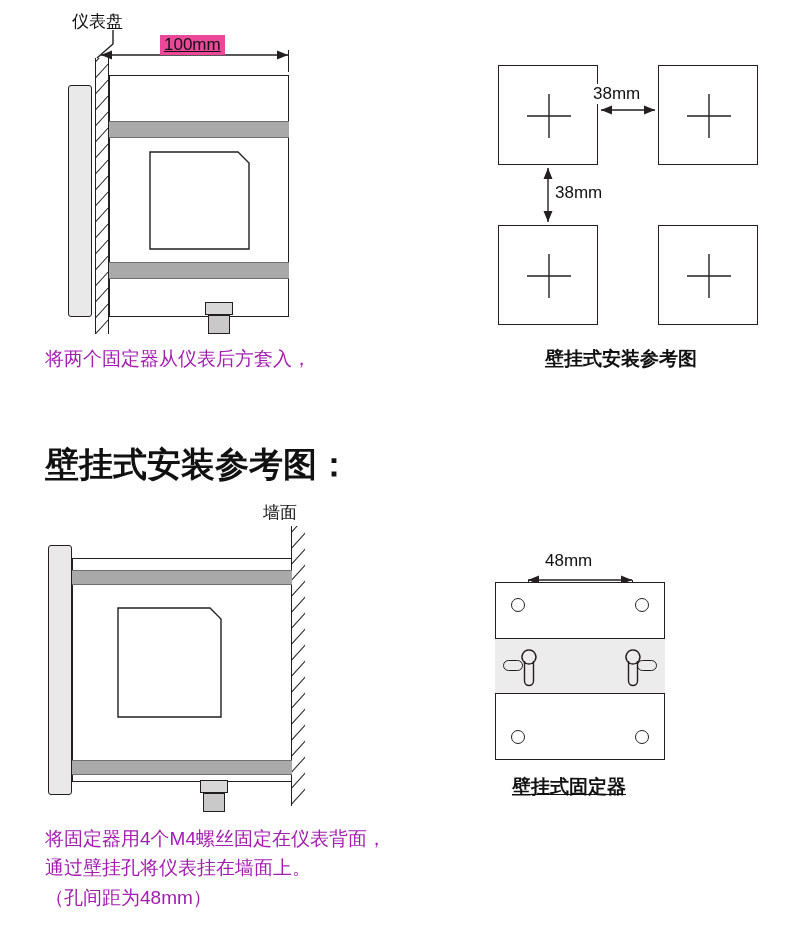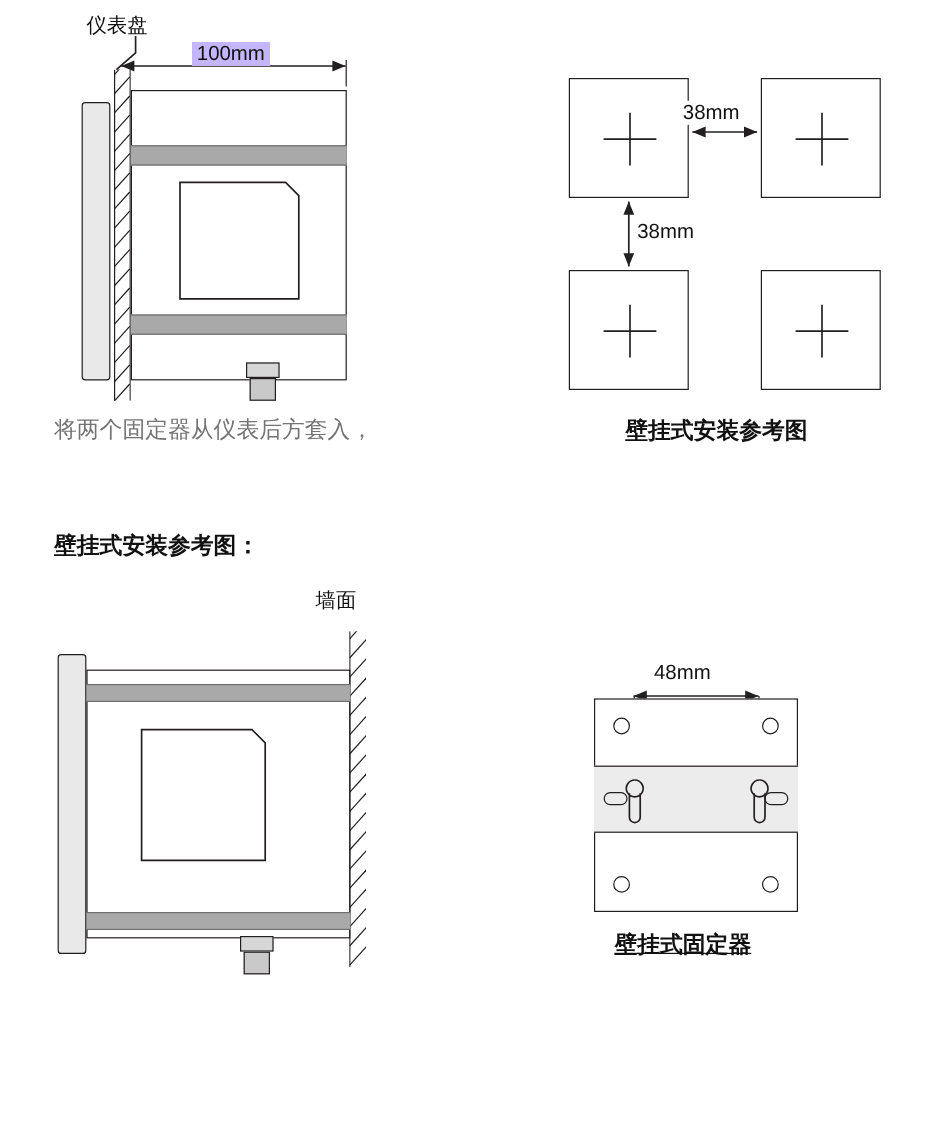--- a/index.html
+++ b/index.html
@@ -30,25 +30,25 @@
     white-space: nowrap;
     line-height: 1.25;
   }
   .dim-text {
     font-size: 17px;
     color: #111;
     white-space: nowrap;
   }
   .caption-block {
     font-size: 19px;
-    color: #737373;
+    color: #a21caf;
     line-height: 1.55;
   }
   .section-title {
-    font-size: 19px;
+    font-size: 34px;
     font-weight: bold;
     color: #111;
     white-space: nowrap;
   }
   .center-caption {
     font-size: 19px;
     font-weight: bold;
     color: #111;
     white-space: nowrap;
   }
@@ -106,21 +106,21 @@
 
     <svg class="abs" style="left:95px; top:30px; width:40px; height:32px;">
       <path d="M18,0 L18,14 L2,28" stroke="#231f20" stroke-width="1.4" fill="none"></path>
     </svg>
 
     <svg class="abs" style="left:98px; top:44px; width:200px; height:22px;">
       <line x1="3" y1="11" x2="190" y2="11" stroke="#231f20" stroke-width="1.4"></line>
       <path d="M3,11 L14,6.5 L14,15.5 Z" fill="#231f20"></path>
       <path d="M190,11 L179,6.5 L179,15.5 Z" fill="#231f20"></path>
     </svg>
-    <div class="abs dim-text" style="left:160px; top:35px; background:#c4b5fd; padding:0 4px;">100mm</div>
+    <div class="abs dim-text" style="left:160px; top:35px; background:#ec4899; padding:0 4px;text-decoration:underline;">100mm</div>
 
     <div class="line-v" style="left:288px; top:50px; height:22px;"></div>
 
     <div class="hatch-wall" style="left:95px; top:58px; width:14px; height:276px;">
       <div class="line-v" style="left:0px; top:0; height:276px;"></div>
       <div class="line-v" style="left:13px; top:0; height:276px;"></div>
       <div class="hatch-line" style="left:-2px; top:6px;  width:22px; transform:rotate(-48deg);"></div>
       <div class="hatch-line" style="left:-2px; top:22px; width:22px; transform:rotate(-48deg);"></div>
       <div class="hatch-line" style="left:-2px; top:38px; width:22px; transform:rotate(-48deg);"></div>
       <div class="hatch-line" style="left:-2px; top:54px; width:22px; transform:rotate(-48deg);"></div>
@@ -155,21 +155,21 @@
     <div class="abs" style="left:205px; top:302px; width:28px; height:32px;">
       <div class="box-fill" style="left:0; top:0; width:28px; height:13px; background:#d7d7d7;"></div>
       <div class="box-fill" style="left:3px; top:13px; width:22px; height:19px; background:#c9c9c9;"></div>
     </div>
 
     <div class="abs caption-block" style="left:45px; top:344px; width:340px;">
       <div>将两个固定器从仪表后方套入，</div>
     </div>
   </div>
 
-  <div class="abs" style="left:416px; top:40px; width:340px; height:340px;text-decoration:underline;">
+  <div class="abs" style="left:440px; top:40px; width:340px; height:340px;text-decoration:underline;">
 
     <div class="box" style="left:58px; top:25px; width:100px; height:100px;">
       <svg class="abs" style="left:28px; top:28px; width:44px; height:44px;">
         <line x1="0" y1="22" x2="44" y2="22" stroke="#231f20" stroke-width="1.4"></line>
         <line x1="22" y1="0" x2="22" y2="44" stroke="#231f20" stroke-width="1.4"></line>
       </svg>
     </div>
 
     <div class="box" style="left:218px; top:25px; width:100px; height:100px;">
       <svg class="abs" style="left:28px; top:28px; width:44px; height:44px;">
@@ -206,21 +206,21 @@
     </svg>
     <div class="abs dim-text" style="left:112px; top:143px; background:#fff; padding:0 3px;">38mm</div>
 
     <div class="abs center-caption" style="left:105px; top:306px;">壁挂式安装参考图</div>
   </div>
 
   <div class="abs section-title" style="left:45px; top:442px;">壁挂式安装参考图：</div>
 
   <div class="abs" style="left:0; top:490px; width:400px; height:440px;">
 
-    <div class="abs label" style="left:263px; top:0;">墙面</div>
+    <div class="abs label" style="left:263px; top:12px;">墙面</div>
 
     <div class="hatch-wall" style="left:291px; top:36px; width:14px; height:280px;">
       <div class="line-v" style="left:0px; top:0; height:280px;"></div>
       <div class="hatch-line" style="left:0px; top:6px;   width:24px; transform:rotate(-48deg);"></div>
       <div class="hatch-line" style="left:0px; top:22px;  width:24px; transform:rotate(-48deg);"></div>
       <div class="hatch-line" style="left:0px; top:38px;  width:24px; transform:rotate(-48deg);"></div>
       <div class="hatch-line" style="left:0px; top:54px;  width:24px; transform:rotate(-48deg);"></div>
       <div class="hatch-line" style="left:0px; top:70px;  width:24px; transform:rotate(-48deg);"></div>
       <div class="hatch-line" style="left:0px; top:86px;  width:24px; transform:rotate(-48deg);"></div>
       <div class="hatch-line" style="left:0px; top:102px; width:24px; transform:rotate(-48deg);"></div>
@@ -247,20 +247,25 @@
 
     <svg class="abs" style="left:118px; top:118px; width:104px; height:110px;">
       <path d="M0,0 L92,0 L103,11 L103,109 L0,109 Z" fill="none" stroke="#231f20" stroke-width="1.4"></path>
     </svg>
 
     <div class="abs" style="left:200px; top:290px; width:28px; height:32px;">
       <div class="box-fill" style="left:0; top:0; width:28px; height:13px; background:#d7d7d7;"></div>
       <div class="box-fill" style="left:3px; top:13px; width:22px; height:19px; background:#c9c9c9;"></div>
     </div>
 
+    <div class="abs caption-block" style="left:45px; top:334px; width:380px;">
+      <div>将固定器用4个M4螺丝固定在仪表背面，</div>
+      <div>通过壁挂孔将仪表挂在墙面上。</div>
+      <div>（孔间距为48mm）</div>
+    </div>
   </div>
 
   <div class="abs" style="left:470px; top:540px; width:300px; height:290px;">
 
     <svg class="abs" style="left:55px; top:30px; width:110px; height:20px;">
       <line x1="3" y1="10" x2="107" y2="10" stroke="#231f20" stroke-width="1.4"></line>
       <path d="M3,10 L14,5.5 L14,14.5 Z" fill="#231f20"></path>
       <path d="M107,10 L96,5.5 L96,14.5 Z" fill="#231f20"></path>
     </svg>
     <div class="abs dim-text" style="left:72px; top:11px; background:#fff; padding:0 3px;">48mm</div>

